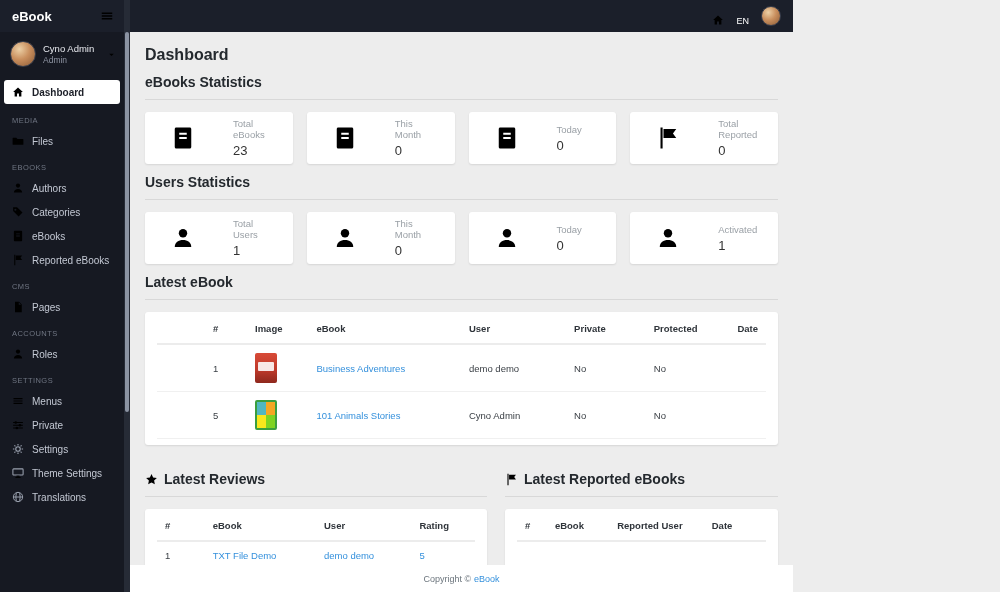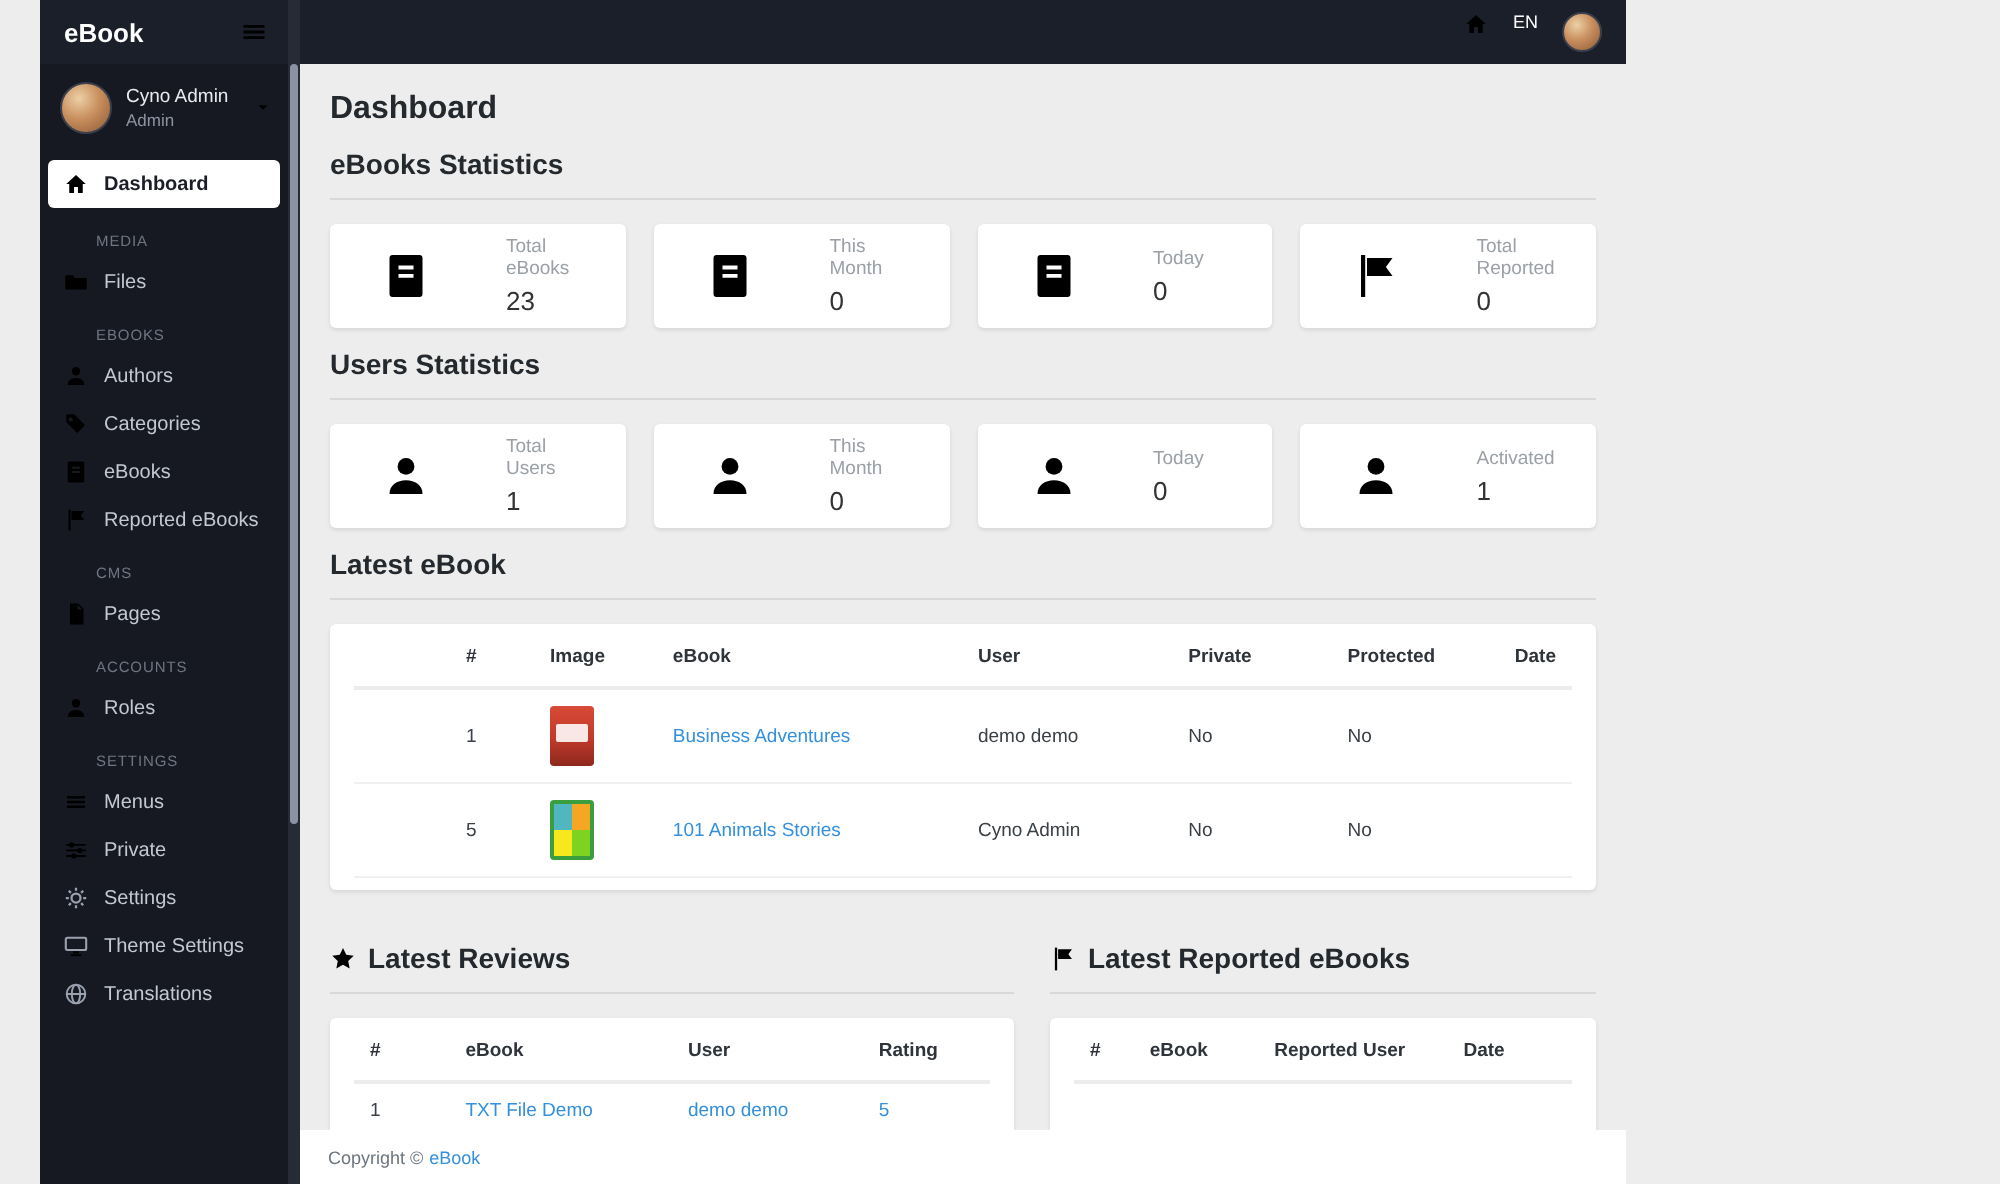--- a/index.html
+++ b/index.html
@@ -1,19 +1,19 @@
 <!DOCTYPE html>
 <html><head>
 <meta charset="utf-8">
 <style>
   * { margin:0; padding:0; box-sizing:border-box; }
   html,body { width:1000px; height:592px; overflow:hidden; }
   body { font-family:"Liberation Sans", sans-serif; background:#ededed; color:#333; }
 
-  .app { display:flex; width:793px; height:592px;margin-left:20px; }
+  .app { display:flex; width:793px; height:592px; }
 
   
   .sidebar { width:130px; height:592px; background:#161922; flex:0 0 130px; display:flex; position:relative; }
   .sb-inner { flex:1; overflow:hidden; }
   .brand-row { height:32px; background:#1b1f2a; display:flex; align-items:center; justify-content:space-between; padding:0 10px 0 12px; }
   .brand { color:#fff; font-size:13px; font-weight:bold; cursor:pointer; }
   .hamburger { color:#fff; display:flex; cursor:pointer; }
   .hamburger svg { width:14px; height:14px; }
 
   .user-row { display:flex; align-items:center; padding:9px 8px 9px 10px; cursor:pointer; }
@@ -24,29 +24,29 @@
   .urole { display:block; color:#8d93a1; font-size:8.5px; margin-top:1px; }
   .user-caret { color:#9aa0ad; }
   .user-caret svg { width:9px; height:9px; }
 
   nav { padding:2px 0 0; }
   .sb-item { display:flex; align-items:center; padding:6px 12px; color:#c3c8d3; font-size:10px; cursor:pointer; text-decoration:none; }
   .sb-item .ic { width:12px; height:12px; margin-right:8px; color:#9aa1af; flex:0 0 auto; display:flex; }
   .sb-item .ic svg { width:12px; height:12px; }
   .sb-item.active { background:#fff; color:#1b1e27; margin:2px 4px; padding:6px 8px; border-radius:3px; font-weight:bold; }
   .sb-item.active .ic { color:#1b1e27; }
-  .sb-sec { font-size:7.5px; color:#6f7582; letter-spacing:.06em; padding:10px 28px 4px; }
+  .sb-sec { font-size:7.5px; color:#6f7582; letter-spacing:.06em; padding:10px 12px 4px; }
 
   .sb-scrollbar { width:6px; background:#262b36; position:relative; flex:0 0 6px; cursor:pointer; }
   .sb-thumb { position:absolute; top:32px; left:1px; width:4px; height:380px; background:#8b93a2; border-radius:2px; }
 
   
   .main-col { flex:1; display:flex; flex-direction:column; height:592px; }
   .topbar { height:32px; background:#1b1f2a; display:flex; align-items:center; justify-content:flex-end; padding:0 12px; flex:0 0 32px; }
-  .tb-right { display:flex; align-items:flex-start; gap:12px; }
+  .tb-right { display:flex; align-items:flex-end; gap:12px; }
   .tb-ic { color:#fff; display:flex; cursor:pointer; }
   .tb-ic svg { width:12px; height:12px; }
   .tb-lang { color:#fff; font-size:9px; cursor:pointer; }
   .avatar.tb { width:20px; height:20px; border:1px solid #3a3f4d; cursor:pointer; }
 
   .content { flex:1; padding:8px 15px 0; overflow:hidden; background:#ededed; }
   .page-title { font-size:16px; font-weight:bold; color:#24292e; margin:6px 0 10px; }
   .sec-title { font-size:14px; font-weight:bold; color:#24292e; margin:10px 0 0; padding-bottom:9px; border-bottom:1px solid #d8d8d8; display:flex; align-items:center; gap:6px; }
   .sec-title .hic { display:flex; color:#1b1e27; }
   .sec-title .hic svg { width:13px; height:13px; }
@@ -84,21 +84,21 @@
   .bg-right { flex:1; }
   .panel.reviews { min-height:97px; }
   .panel.reported { min-height:66px; }
   .reviews-table th:nth-child(1), .reviews-table td:nth-child(1){ width:15%; }
   .reviews-table th:nth-child(2), .reviews-table td:nth-child(2){ width:35%; }
   .reviews-table th:nth-child(3), .reviews-table td:nth-child(3){ width:30%; }
   .reported-table th:nth-child(1){ width:12%; }
   .reported-table th:nth-child(2){ width:25%; }
   .reported-table th:nth-child(3){ width:38%; }
 
-  .footer { height:27px; background:#fff; display:flex; align-items:center; justify-content:flex-start; padding:0 14px; font-size:9px; color:#6c757d; flex:0 0 27px; }
+  .footer { height:27px; background:#fff; display:flex; align-items:center; justify-content:center; padding:0 14px; font-size:9px; color:#6c757d; flex:0 0 27px; }
   .footer a.link { margin-left:3px; }
 
   .symbols { position:absolute; width:0; height:0; overflow:hidden; }
 </style>
 </head>
 <body>
 
 <svg class="symbols" xmlns="http://www.w3.org/2000/svg">
   <symbol id="i-menu" viewBox="0 0 16 16">
       <path d="M2 4h12v1.6H2zM2 7.2h12v1.6H2zM2 10.4h12v1.6H2z"></path>

